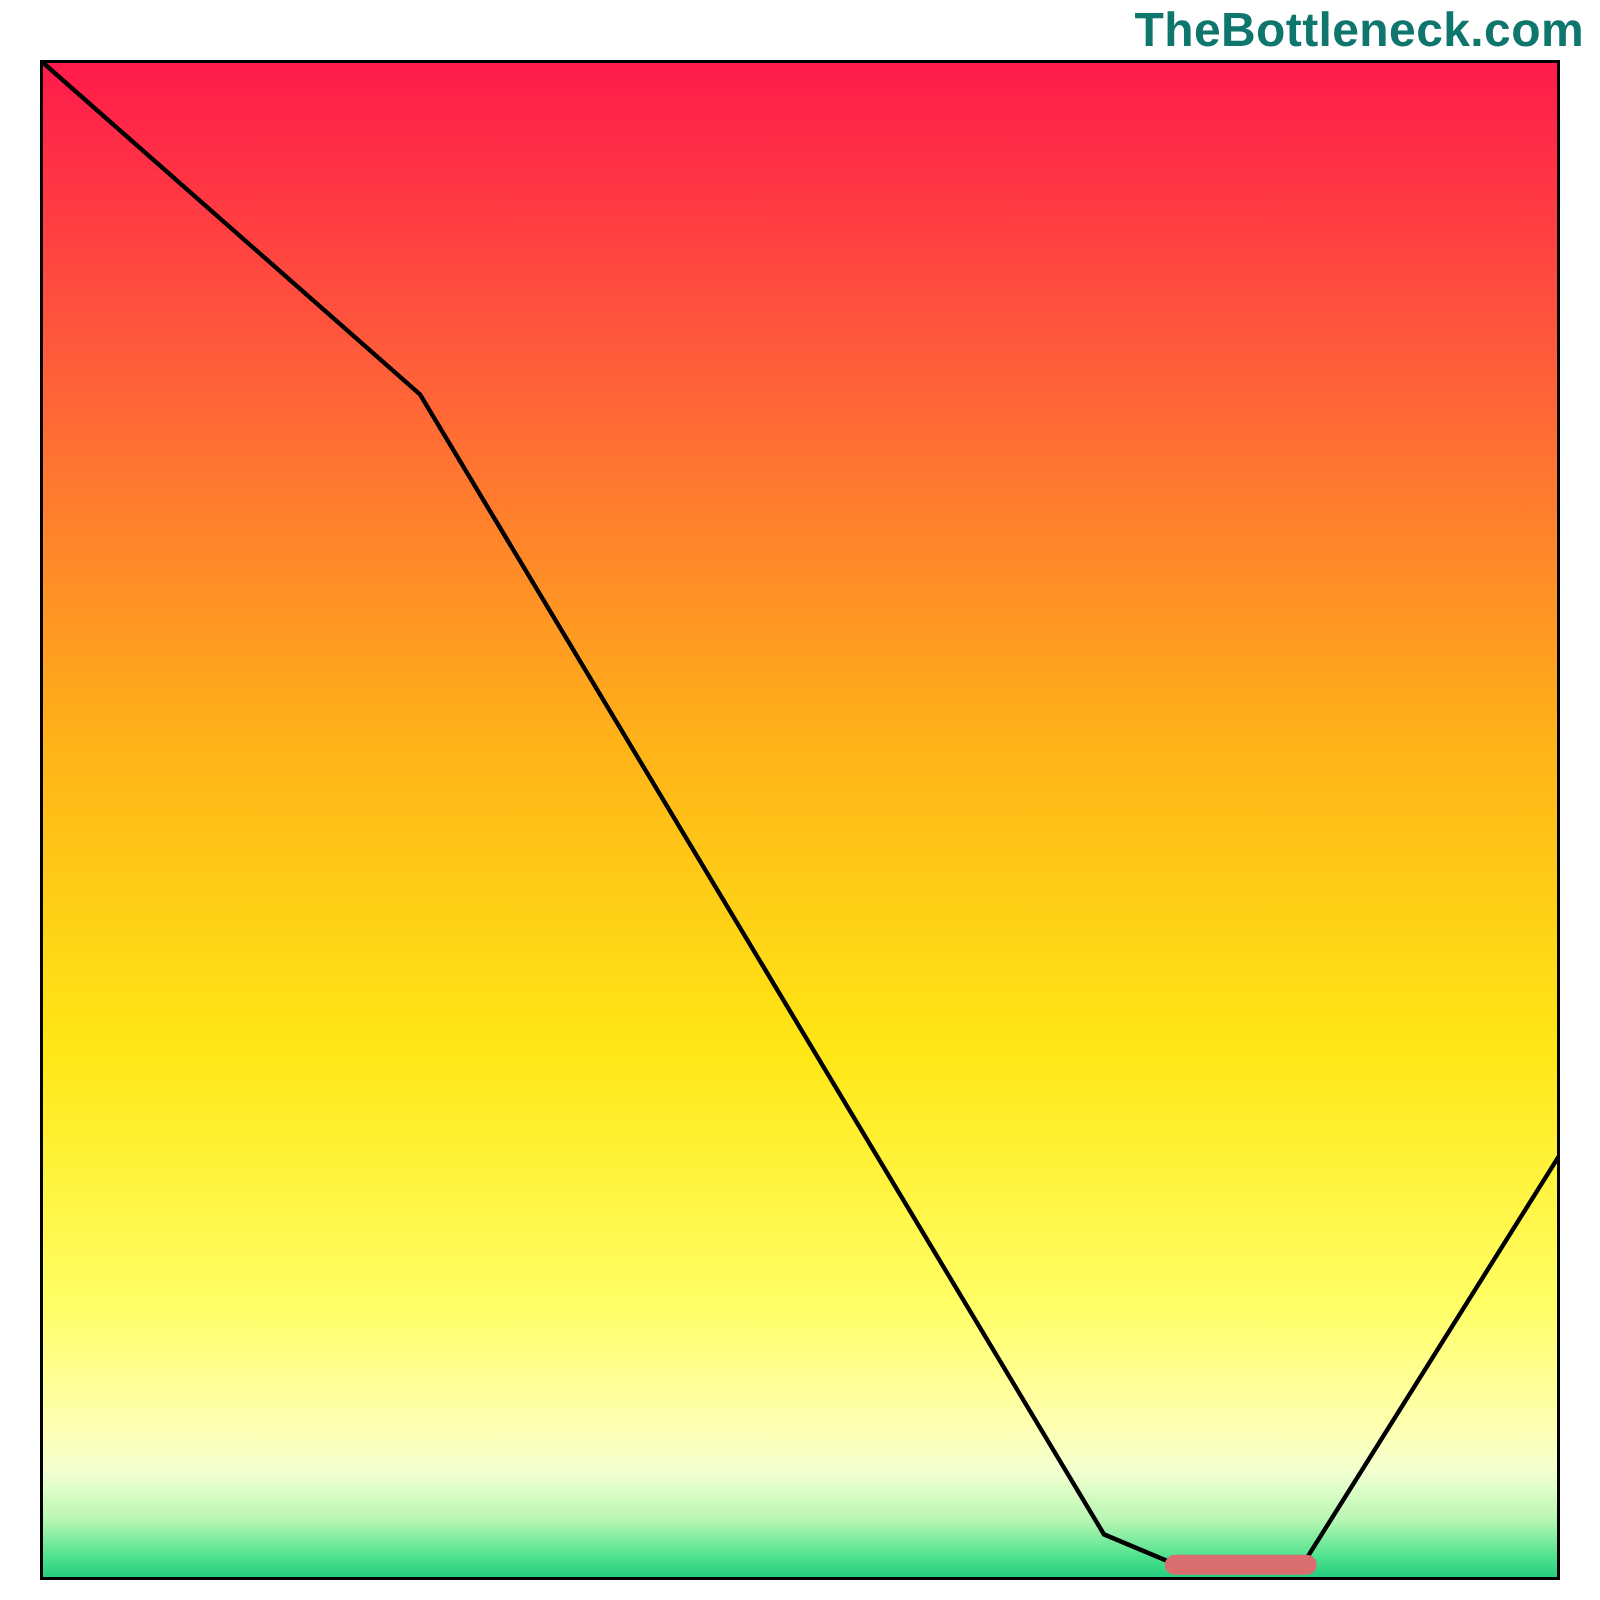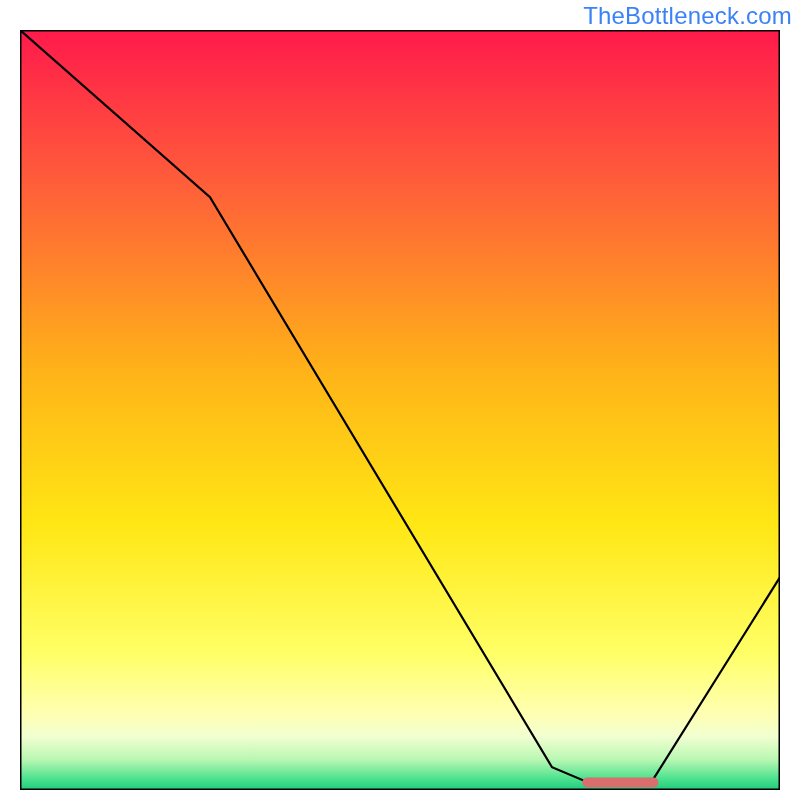--- a/index.html
+++ b/index.html
@@ -9,22 +9,22 @@
     width: 800px;
     height: 800px;
     background: #ffffff;
   }
   .watermark {
     position: absolute;
     top: 2px;
     right: 8px;
     font-family: Arial, Helvetica, sans-serif;
     font-size: 24px;
-    font-weight: 400;
-    color: #3b82f6;
+    font-weight: 700;
+    color: #0f766e;
     letter-spacing: 0.2px;
     z-index: 10;
   }
   .plot-area {
     position: absolute;
     left: 20px;
     top: 30px;
     width: 760px;
     height: 760px;
   }

